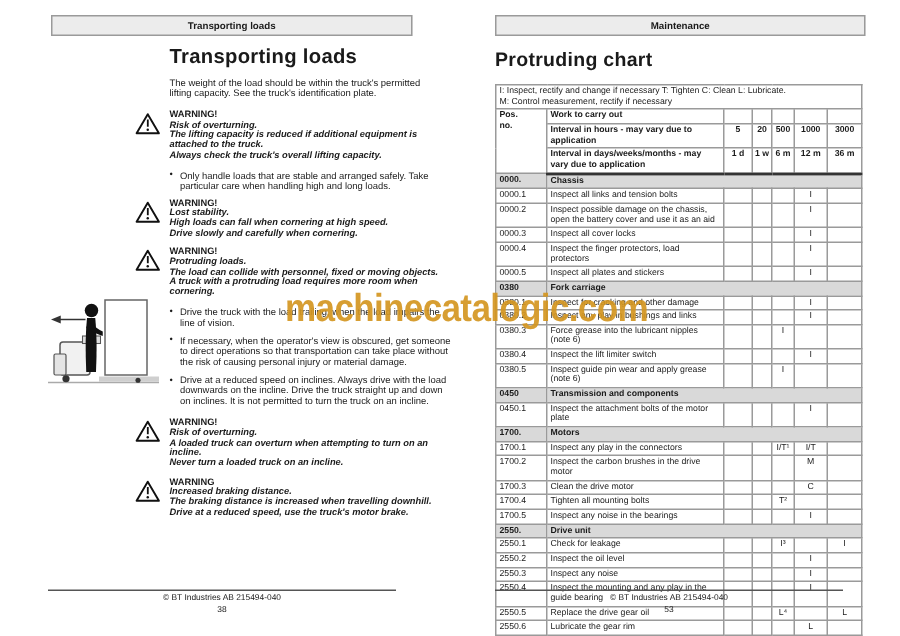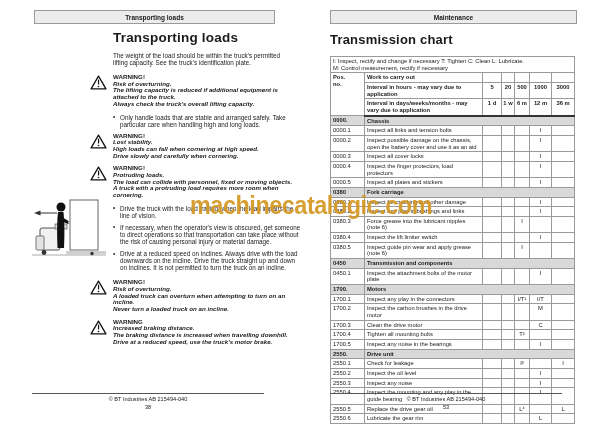--- a/index.html
+++ b/index.html
@@ -168,21 +168,21 @@
 
 <div class="footer" id="left-footer">
   <div>© BT Industries AB 215494-040</div>
   <div>38</div>
 </div>
 
 <div class="header-bar" id="right-header-bar">
   <span>Maintenance</span>
 </div>
 
-<h1 id="right-title">Transmission chart</h1>
+<h1 id="right-title">Protruding chart</h1>
 
 <div id="maintenance-table-wrap">
   <table>
     <colgroup>
       <col style="width:34px">
         <col style="width:118px">
         <col style="width:19px">
       <col style="width:13px">
         <col style="width:15px">
         <col style="width:22px">

